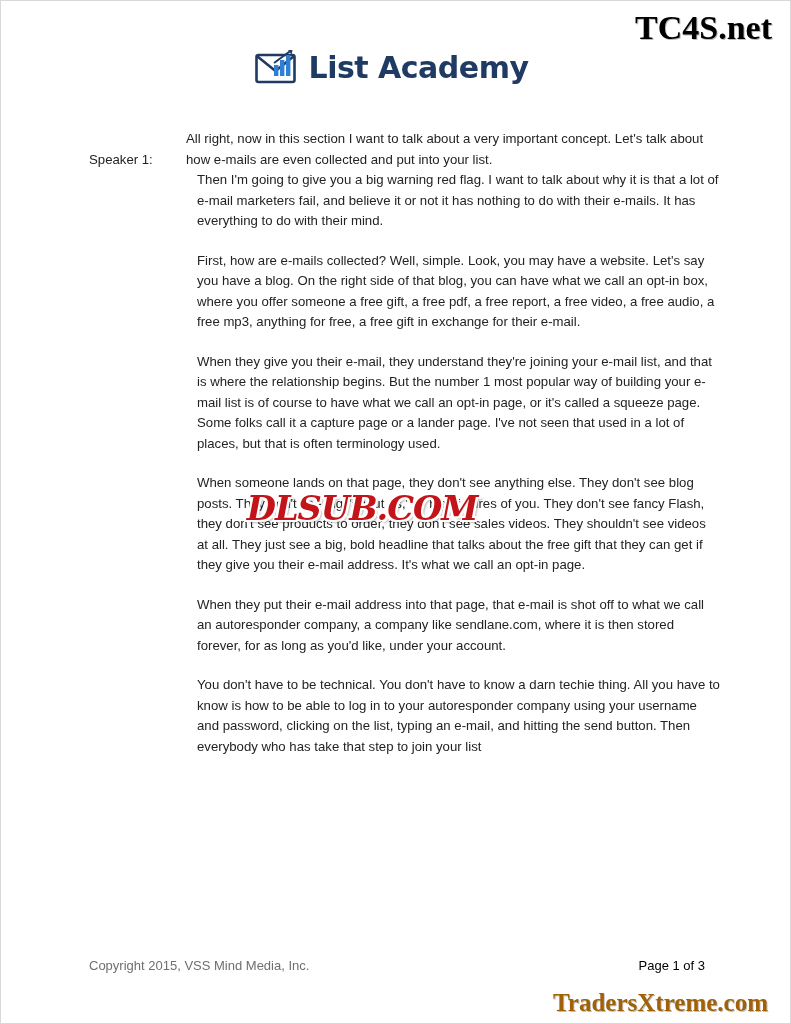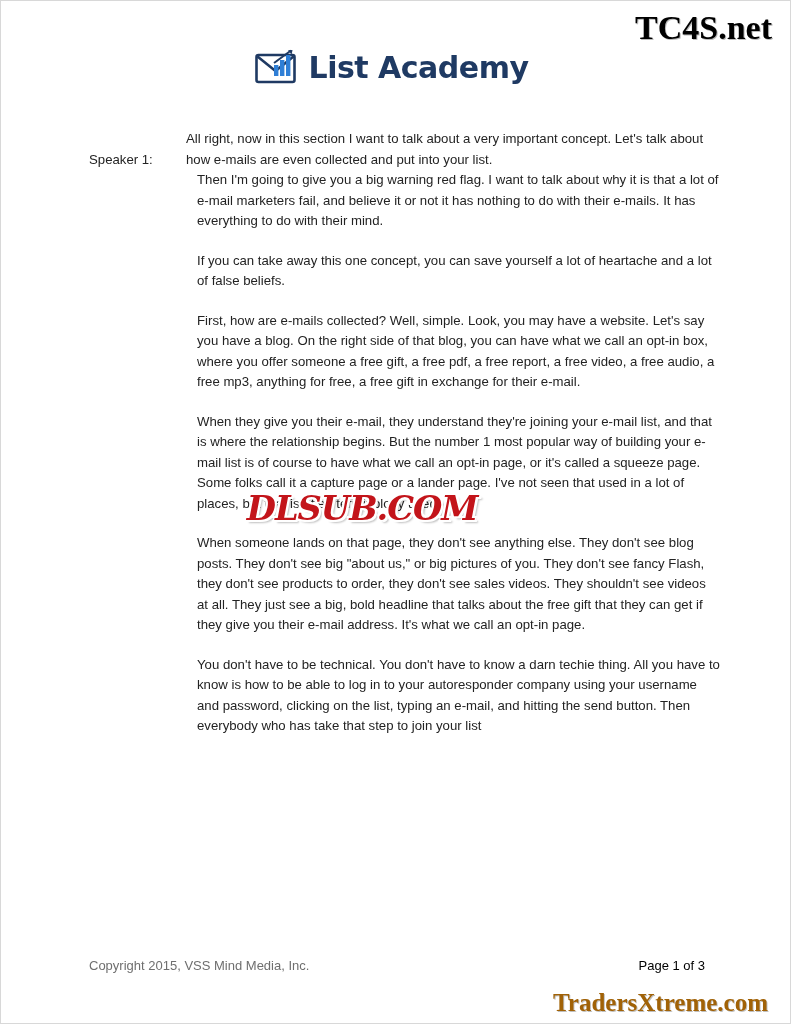--- a/index.html
+++ b/index.html
@@ -172,24 +172,24 @@
 
     <div class="speaker-row">
       <div class="speaker-label">Speaker 1:</div>
       <div class="speech-col">
         <p class="para">All right, now in this section I want to talk about a very important concept. Let's talk about how e-mails are even collected and put into your list.</p>
       </div>
     </div>
 
     <div class="indented-block">
       <p class="para">Then I'm going to give you a big warning red flag. I want to talk about why it is that a lot of e-mail marketers fail, and believe it or not it has nothing to do with their e-mails. It has everything to do with their mind.</p>
-      <p class="para">If you can take away this one concept, you can save yourself a lot of heartache and a lot of false beliefs.</p>
       <p class="para">First, how are e-mails collected? Well, simple. Look, you may have a website. Let's say you have a blog. On the right side of that blog, you can have what we call an opt-in box, where you offer someone a free gift, a free pdf, a free report, a free video, a free audio, a free mp3, anything for free, a free gift in exchange for their e-mail.</p>
       <p class="para">When they give you their e-mail, they understand they're joining your e-mail list, and that is where the relationship begins. But the number 1 most popular way of building your e-mail list is of course to have what we call an opt-in page, or it's called a squeeze page. Some folks call it a capture page or a lander page. I've not seen that used in a lot of places, but that is often terminology used.</p>
       <p class="para">When someone lands on that page, they don't see anything else. They don't see blog posts. They don't see big "about us," or big pictures of you. They don't see fancy Flash, they don't see products to order, they don't see sales videos. They shouldn't see videos at all. They just see a big, bold headline that talks about the free gift that they can get if they give you their e-mail address. It's what we call an opt-in page.</p>
+      <p class="para">When they put their e-mail address into that page, that e-mail is shot off to what we call an autoresponder company, a company like sendlane.com, where it is then stored forever, for as long as you'd like, under your account.</p>
       <p class="para">You don't have to be technical. You don't have to know a darn techie thing. All you have to know is how to be able to log in to your autoresponder company using your username and password, clicking on the list, typing an e-mail, and hitting the send button. Then everybody who has take that step to join your list</p>
     </div>
 
   </div>
 
   <div class="wm-center">DLSUB.COM</div>
 
   <div class="footer-left">Copyright 2015, VSS Mind Media, Inc.</div>
   <div class="footer-right">Page 1 of 3</div>
 

